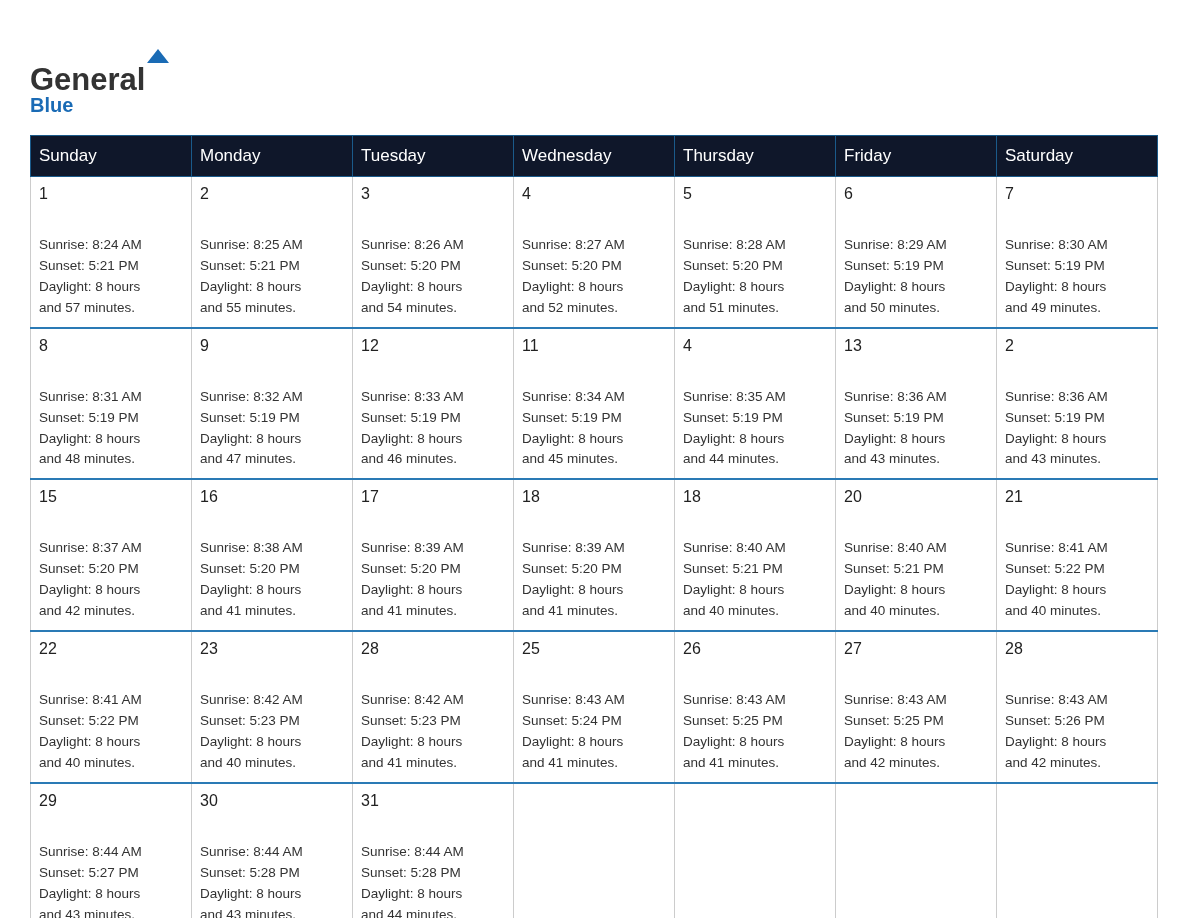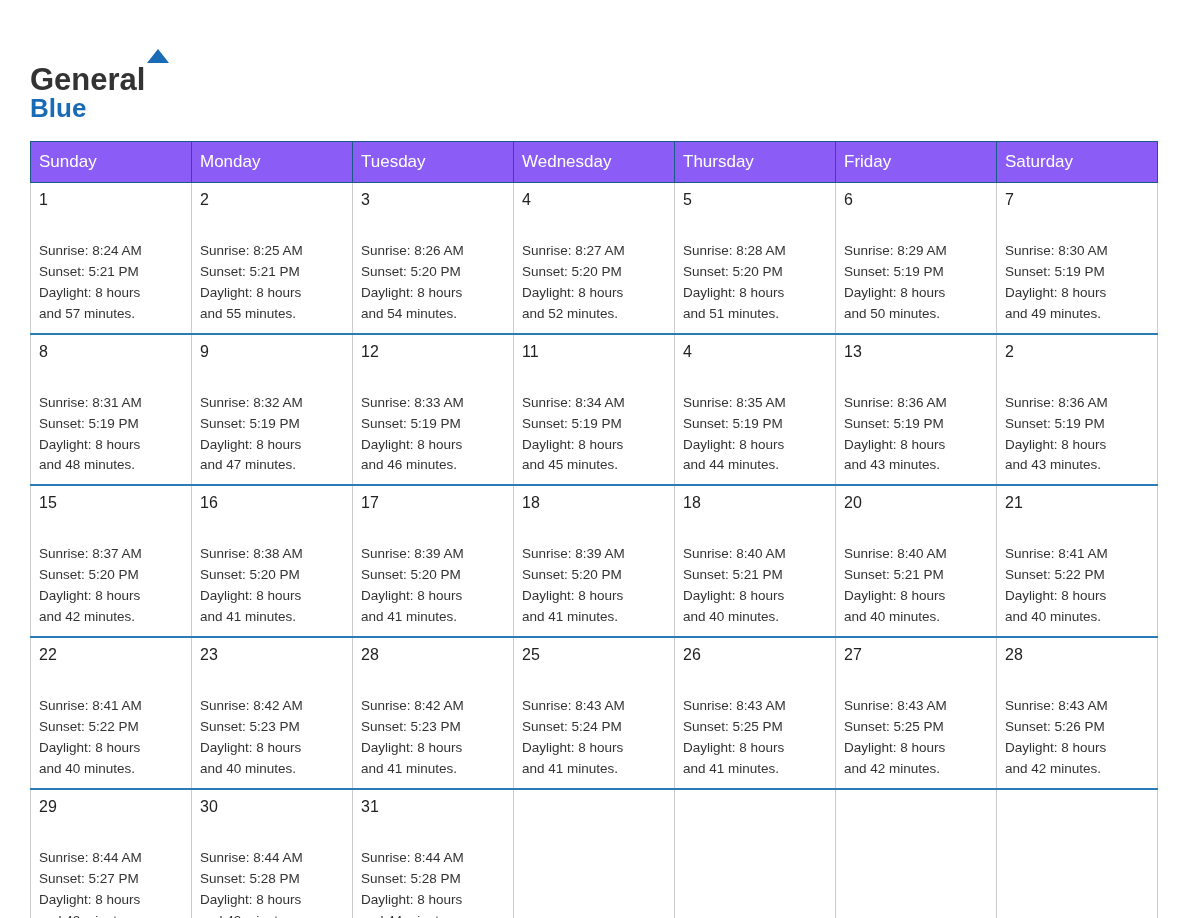--- a/index.html
+++ b/index.html
@@ -22,21 +22,21 @@
       align-items: flex-start;
     }
     .logo-text {
       font-size: 31px;
       font-weight: bold;
       color: #333;
       line-height: 1;
       margin-top: 44px;
     }
     .logo-line2 {
-      font-size: 26px;
+      font-size: 20px;
       font-weight: bold;
       color: #1a6bb5;
       line-height: 1;
     }
     .title-block {
       text-align: right;
     }
     .month-year {
       font-size: 52px;
       font-weight: normal;
@@ -47,21 +47,21 @@
       font-size: 22px;
       color: #444;
       margin-top: 4px;
     }
     table {
       width: 100%;
       border-collapse: collapse;
       table-layout: fixed;
     }
     thead th {
-      background: #8b5cf6;
+      background: #0f172a;
       color: #fff;
       padding: 10px 8px;
       font-size: 17px;
       font-weight: normal;
       text-align: left;
       border: 1px solid #1a5a8a;
     }
     tbody td {
       vertical-align: top;
       padding: 8px 8px;

